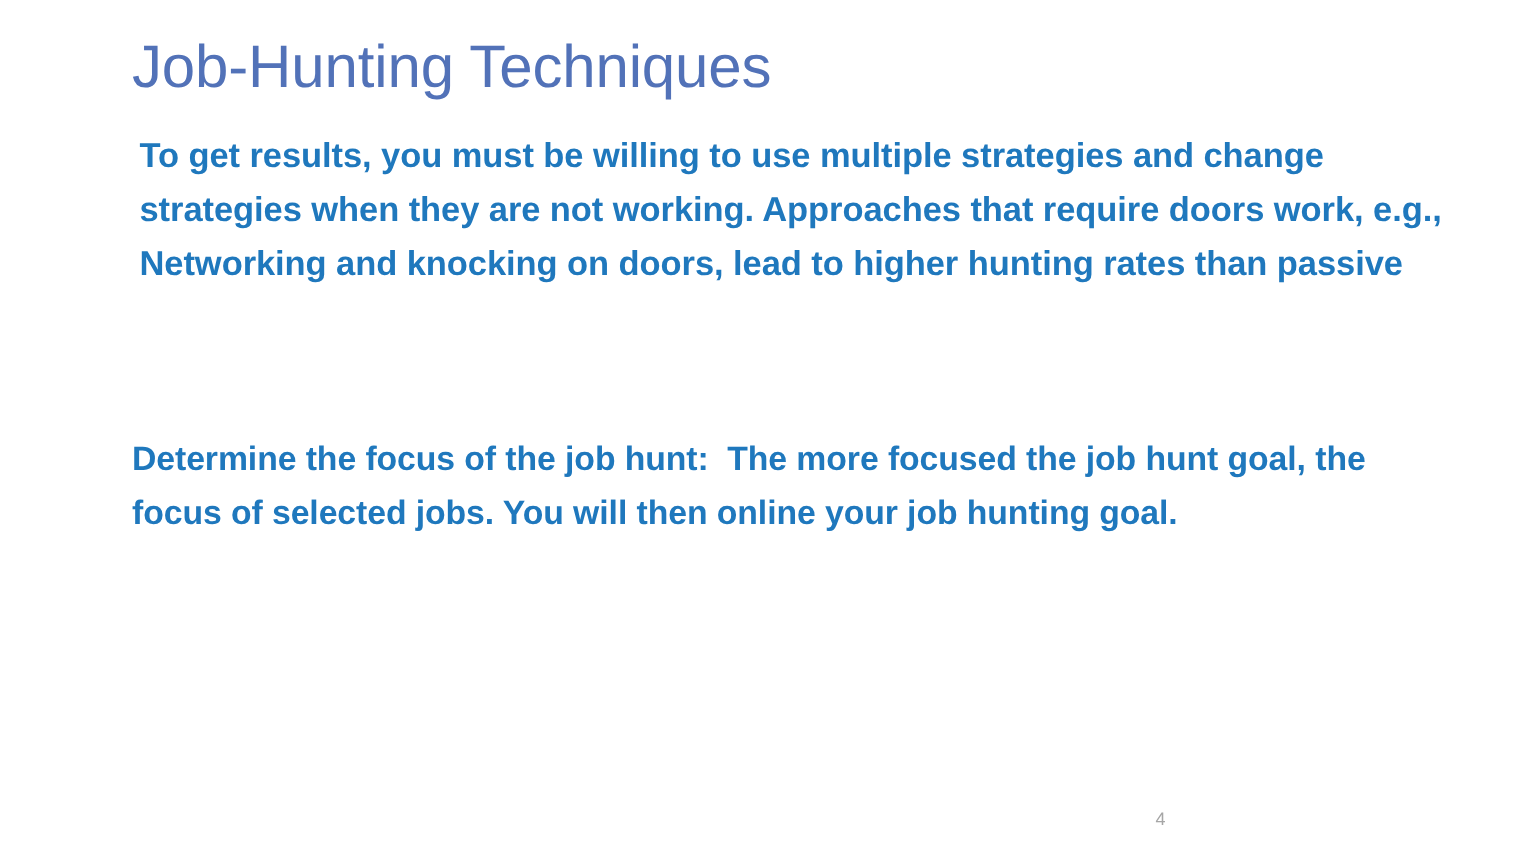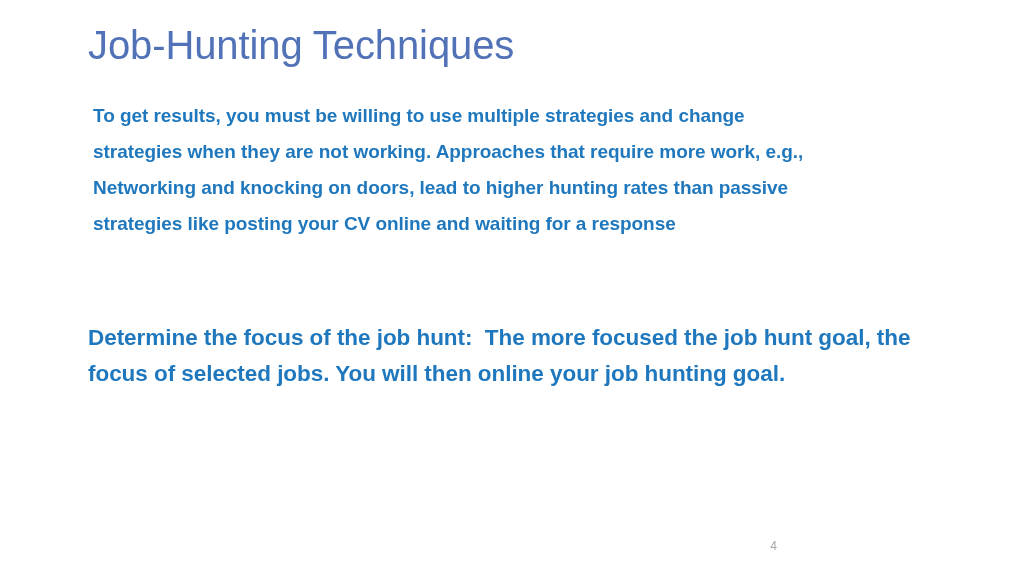--- a/index.html
+++ b/index.html
@@ -39,35 +39,34 @@
 
   
   .body-block {
     position: absolute;
     color: #1f78bd;
     font-weight: bold;
   }
 
   .para-one {
     left: 93px;
-    top: 98px;
+    top: 85px;
     width: 880px;
-    font-size: 19px;
+    font-size: 23px;
     line-height: 36px;
     letter-spacing: -0.05px;
   }
 
   .para-two {
     left: 88px;
     top: 288px;
     width: 860px;
     font-size: 22.5px;
     line-height: 36px;
     letter-spacing: -0.05px;
-    margin-top: 32px;
   }
 
   .para-line {
     display: block;
     white-space: pre;
   }
 
   
   .page-number {
     position: absolute;
@@ -82,23 +81,22 @@
 </style>
 </head>
 <body>
 
 <div class="slide">
 
   <h1 class="slide-title">Job-Hunting Techniques</h1>
 
   <div class="body-block para-one">
     <span class="para-line">To get results, you must be willing to use multiple strategies and change</span>
-    <span class="para-line">strategies when they are not working. Approaches that require more work, e.g.,</span>
+    <span class="para-line">strategies when they are not working. Approaches that require doors work, e.g.,</span>
     <span class="para-line">Networking and knocking on doors, lead to higher hunting rates than passive</span>
-    <span class="para-line">strategies like posting your CV online and waiting for a response</span>
   </div>
 
   <div class="body-block para-two">
     <span class="para-line">Determine the focus of the job hunt:  The more focused the job hunt goal, the</span>
     <span class="para-line">focus of selected jobs. You will then online your job hunting goal.</span>
   </div>
 
   <div class="page-number">4</div>
 
 </div>

